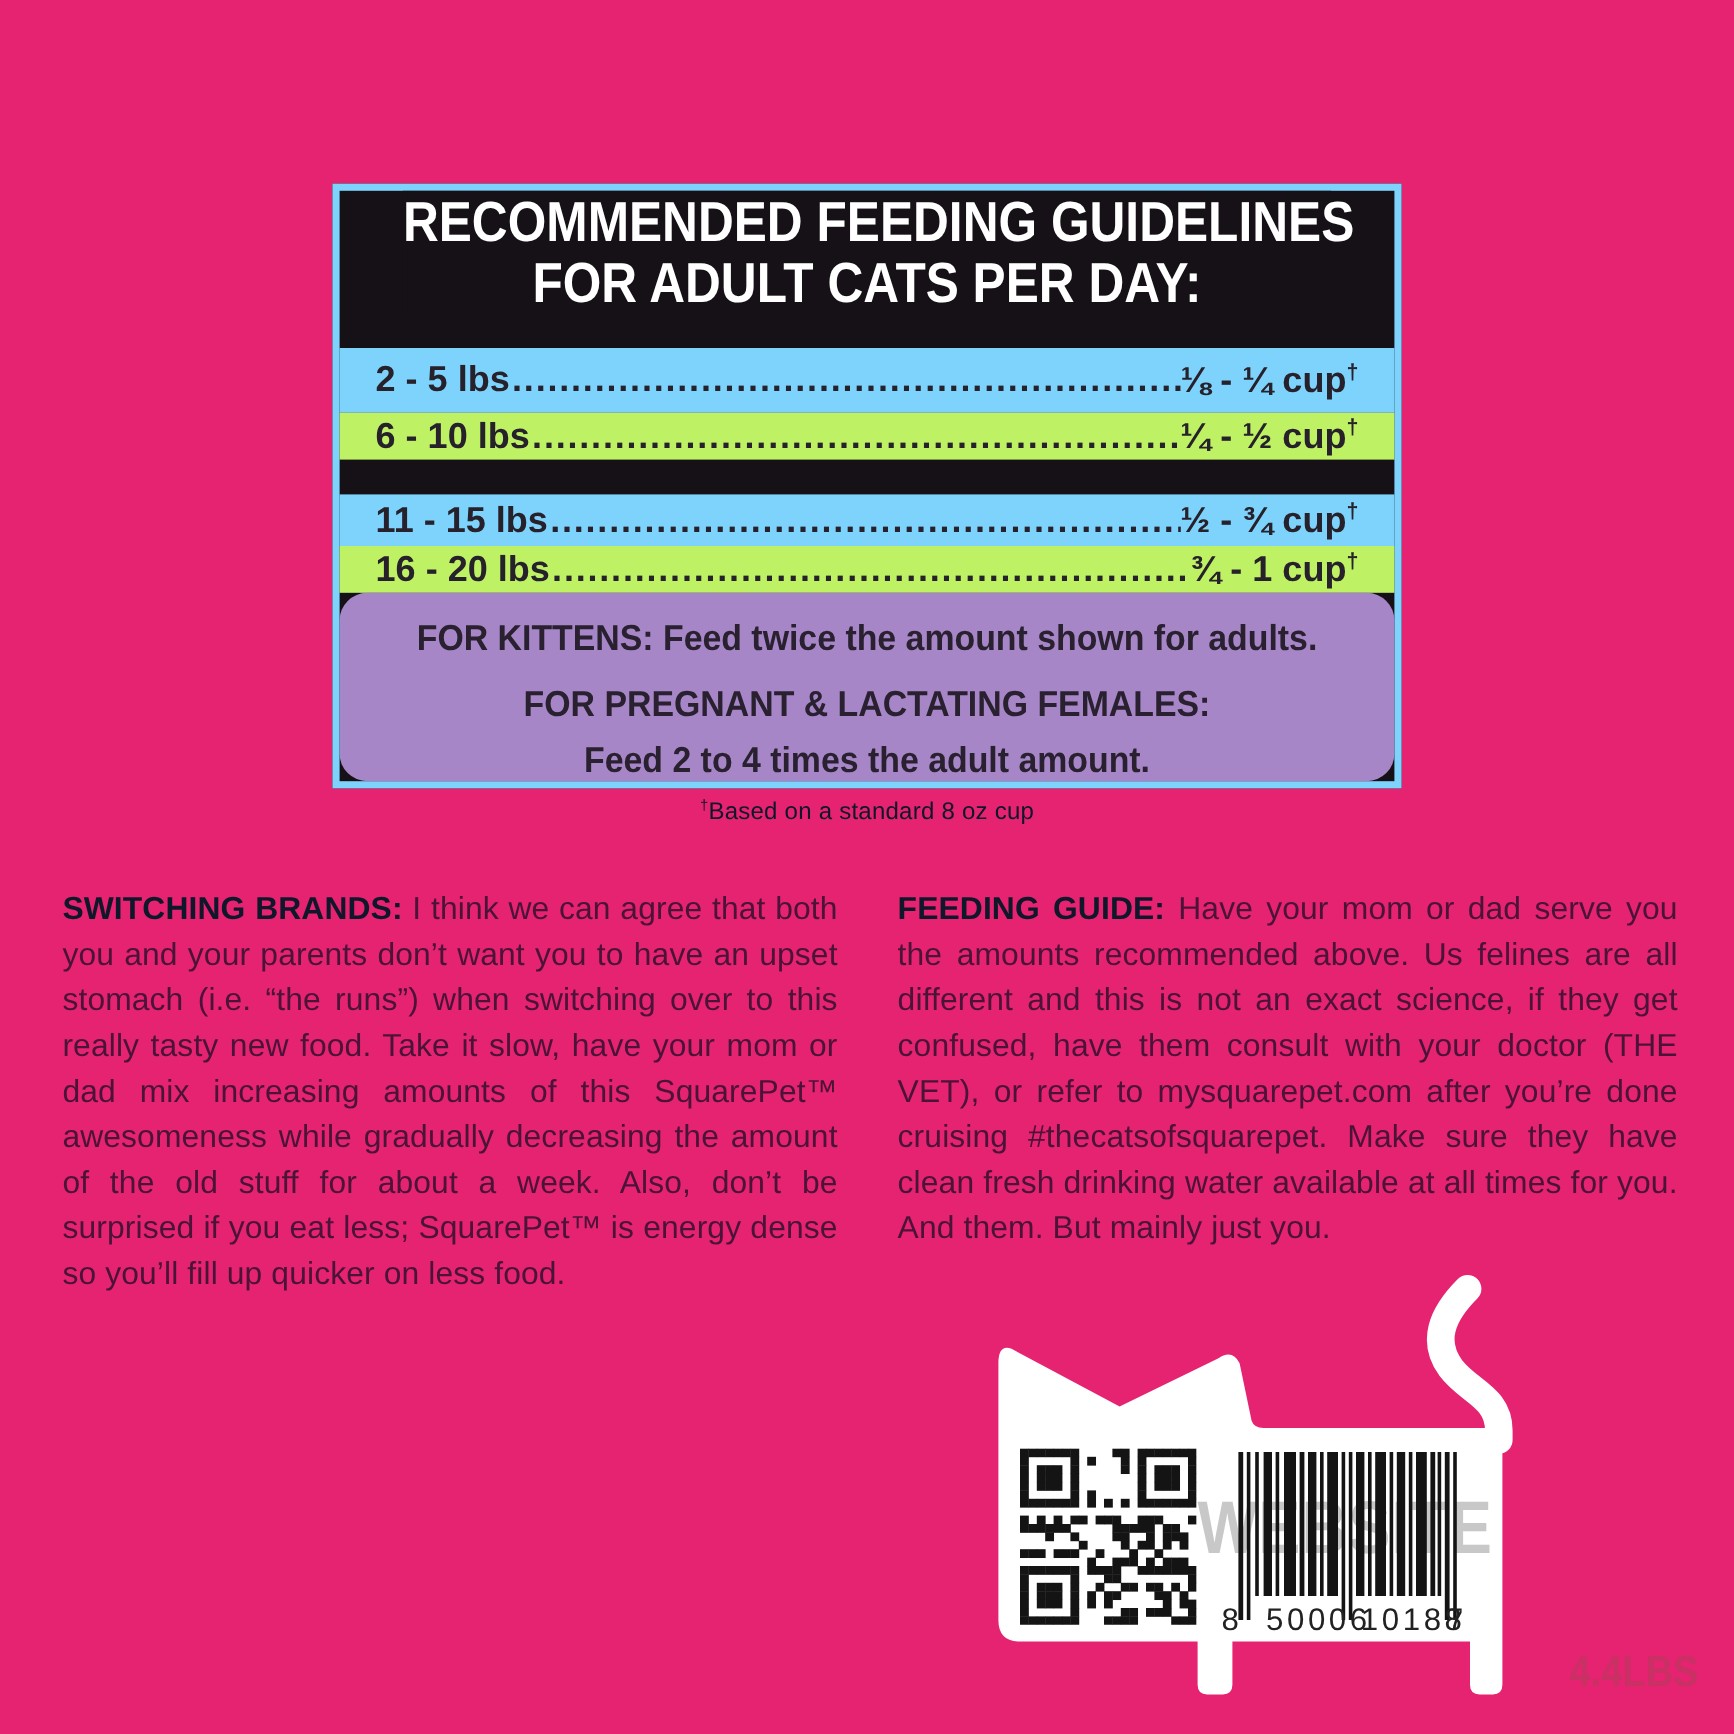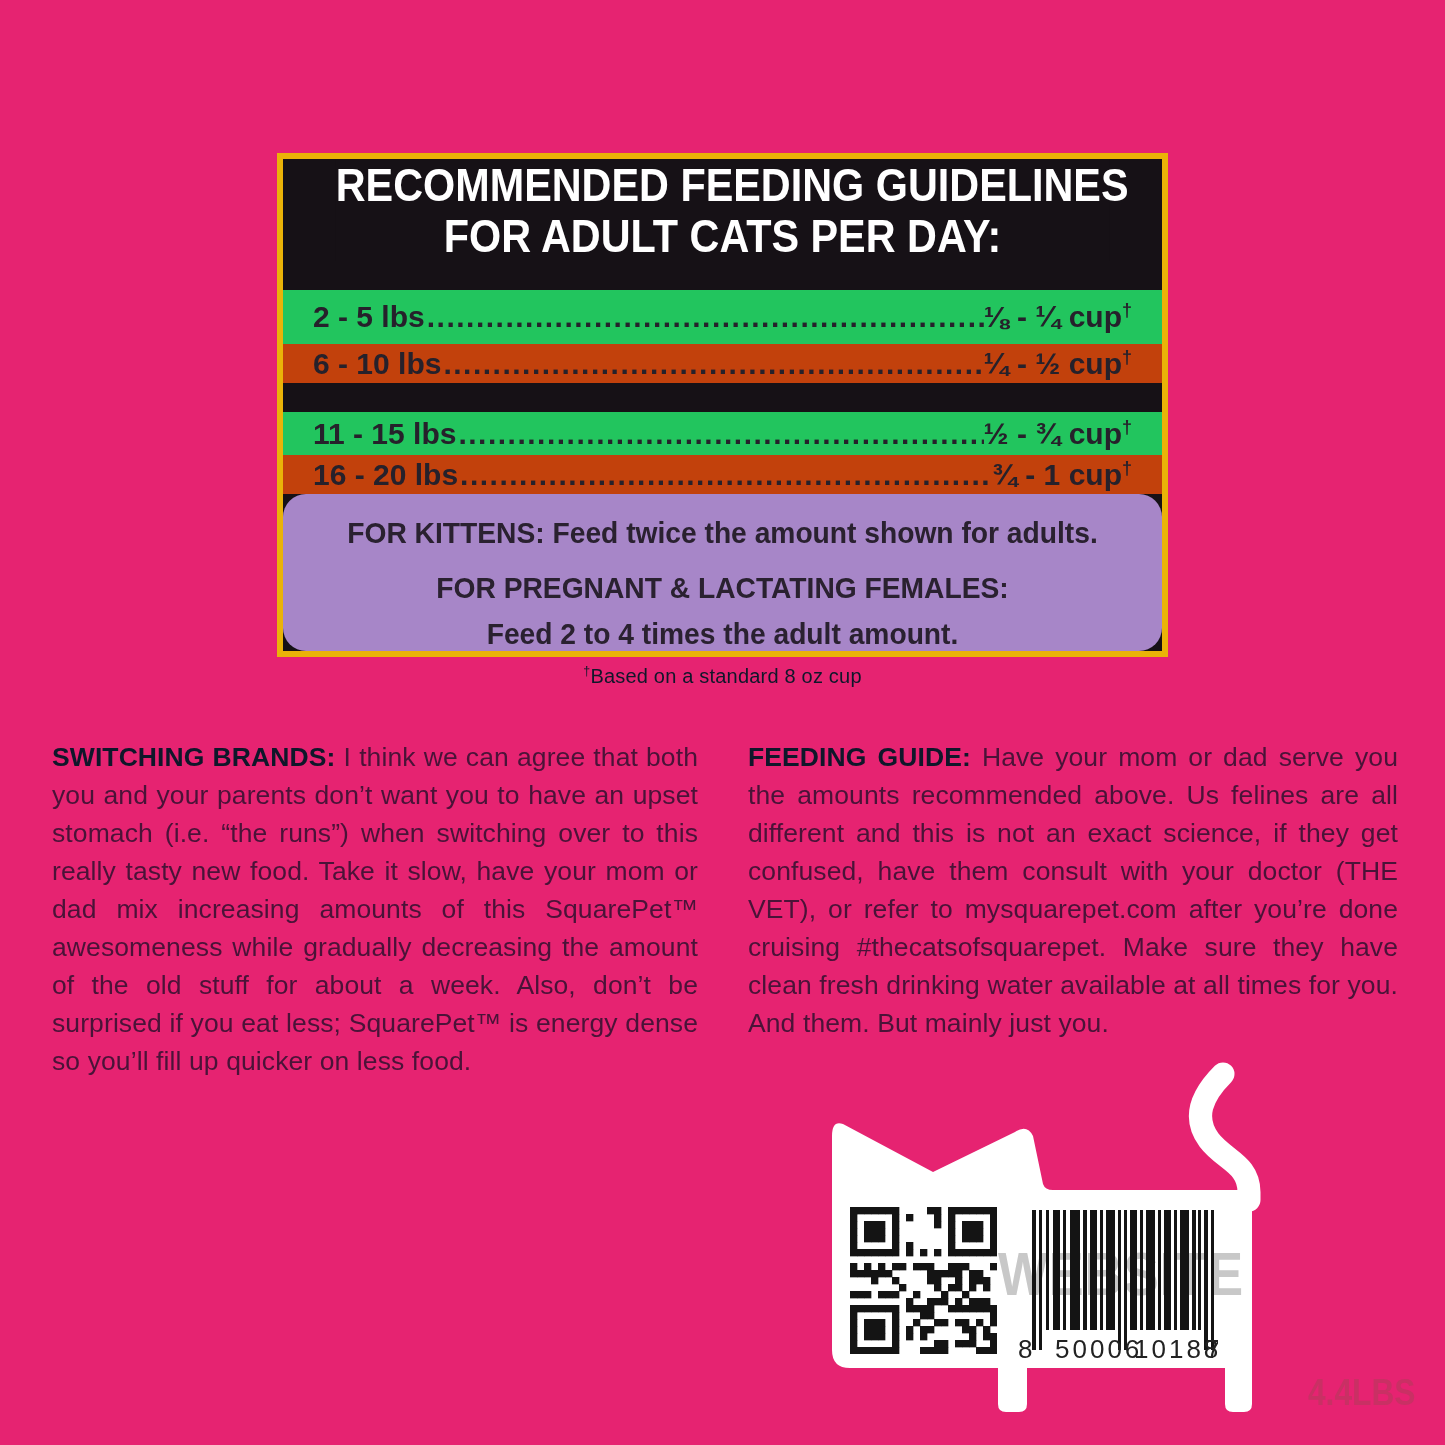--- a/index.html
+++ b/index.html
@@ -11,21 +11,21 @@
     overflow:hidden;
     font-family:"Liberation Sans", sans-serif;
   }
 
   
   .ftable{
     position:absolute;
     left:277px; top:153px;
     width:891px; height:504px;
     background:#161116;
-    border:6px solid #eab308;
+    border:6px solid #7dd3fc;
     box-sizing:border-box;
     display:flex;
     flex-direction:column;
   }
   .ftable-header{
     height:106px;
     background:#161116;
     color:#ffffff;
     display:flex;
     flex-direction:column;
@@ -41,22 +41,22 @@
   }
   .trow{
     display:flex;
     align-items:center;
     padding:0 30px;
     font-weight:700;
     font-size:30px;
     color:#26212b;
     box-sizing:border-box;
   }
-  .trow.purple{background:#22c55e;margin-top:29px;}
-  .trow.white{background:#c2410c;}
+  .trow.purple{background:#7dd3fc;margin-top:29px;}
+  .trow.white{background:#bef264;}
   .r1{height:67px;}
   .r2{height:48px;}
   .r3{height:53px;justify-content:space-between;}
   .r4{height:48px;}
   .dots{
     flex:1;
     overflow:hidden;
     white-space:nowrap;
     letter-spacing:1.5px;
     padding:0 2px;

